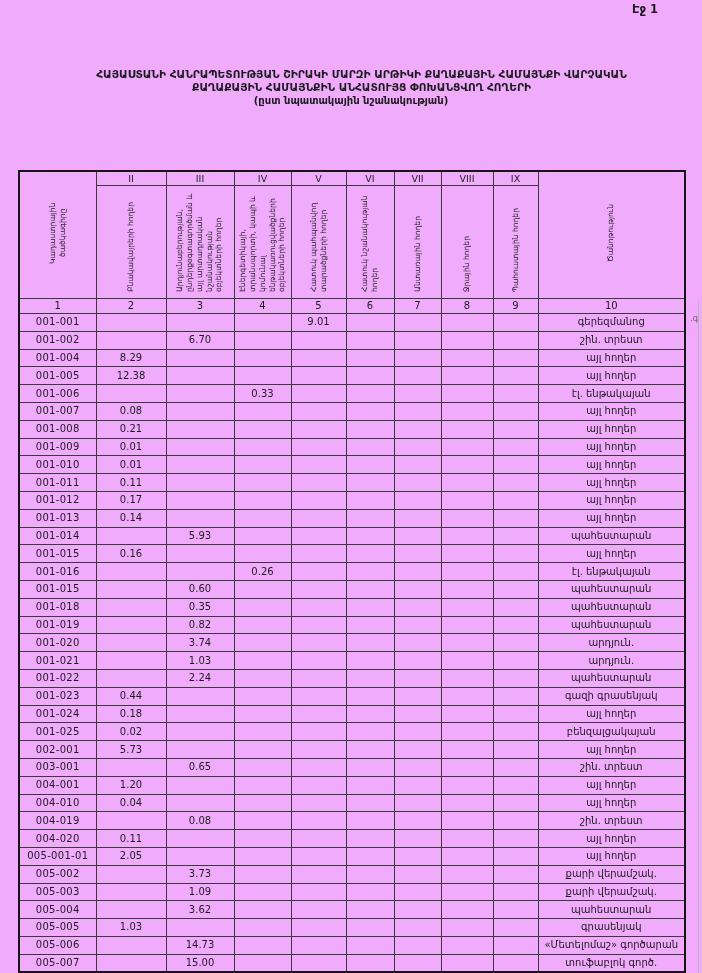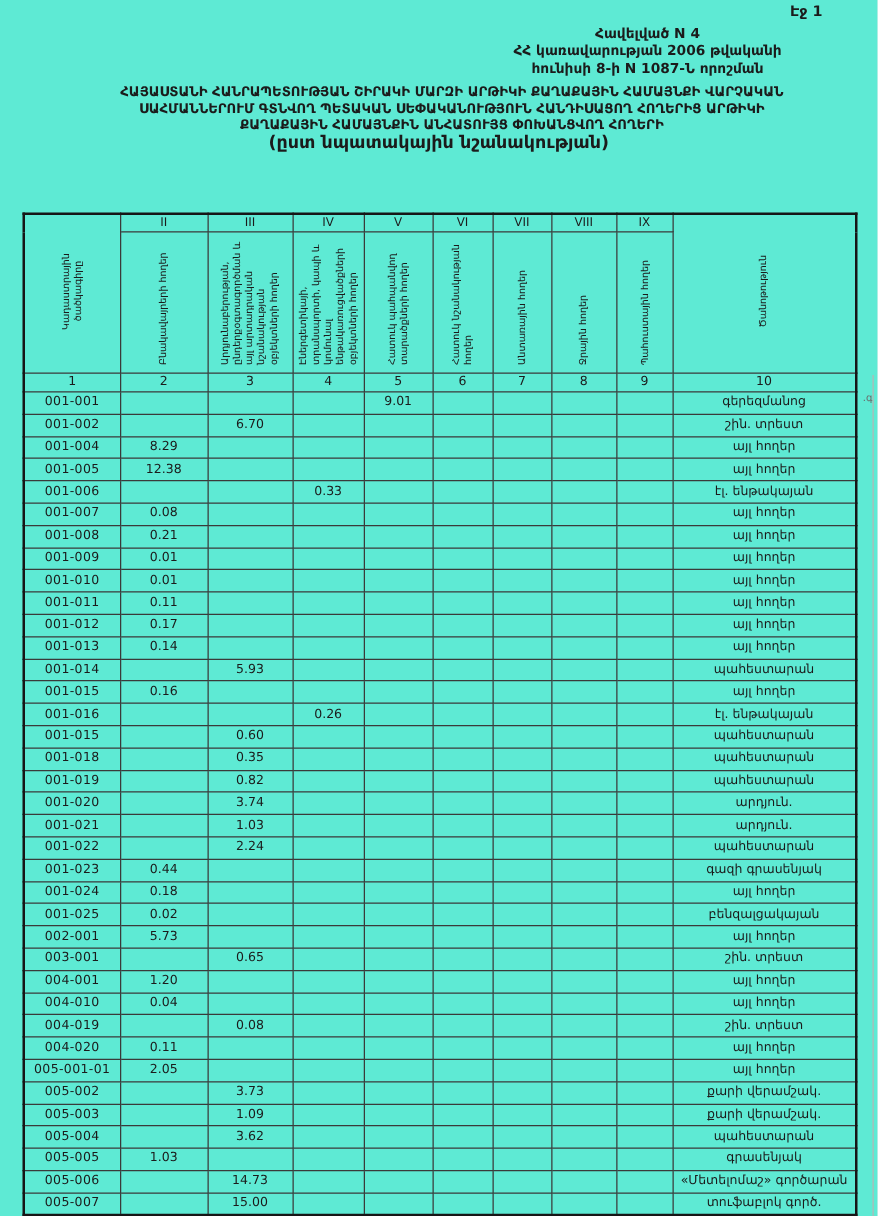--- a/index.html
+++ b/index.html
@@ -1,40 +1,40 @@
 <!DOCTYPE html>
 <html><head>
 <meta charset="utf-8">
 <style>
   html,body { margin:0; padding:0; background:#f0f0f0; }
   .page {
     position:relative;
     width:702px; height:973px;
-    background:#5eead4;
+    background:#f0abfc;
     color:#1b1b1b;
     font-family:"DejaVu Sans", sans-serif;
     overflow:hidden;
     margin:0 auto;
   }
   .page-num {
     position:absolute; top:2px; right:44px;
     font-size:11.5px; font-weight:bold;
   }
   .appendix {
     position:absolute; top:20px; right:16px; width:336px;
     text-align:center; font-weight:bold;
     font-size:11px; line-height:14px;
   }
   .title-block {
     position:absolute; top:68px; left:0; width:100%;
     text-align:center; font-weight:bold;
   }
   .title-heading { font-size:12px; letter-spacing:5px; line-height:14px; }
   .title-line { font-size:10.6px; line-height:13px;margin-left:21px; }
-  .subtitle { font-size:14px; line-height:14px; }
+  .subtitle { font-size:10px; line-height:14px; }
 
   table.land {
     position:absolute; top:170px; left:18px;
     border-collapse:collapse; table-layout:fixed;
     border:2px solid #161616;
     padding-left:44px;
   }
   table.land th, table.land td {
     border:1px solid #3a3a3a;
     padding:0; font-weight:normal; overflow:hidden;
@@ -69,29 +69,23 @@
     width:1px; background:#b5b5b5;
   }
 </style>
 </head>
 <body>
 
 <div class="page">
 
   <div class="page-num">Էջ 1</div>
 
-  <div class="appendix">
-    <div>Հավելված N 4</div>
-    <div>ՀՀ կառավարության 2006 թվականի</div>
-    <div>հունիսի 8-ի N 1087-Ն որոշման</div>
-  </div>
 
   <div class="title-block">
     <div class="title-line">ՀԱՅԱՍՏԱՆԻ ՀԱՆՐԱՊԵՏՈՒԹՅԱՆ ՇԻՐԱԿԻ ՄԱՐԶԻ ԱՐԹԻԿԻ ՔԱՂԱՔԱՅԻՆ ՀԱՄԱՅՆՔԻ ՎԱՐՉԱԿԱՆ</div>
-    <div class="title-line">ՍԱՀՄԱՆՆԵՐՈՒՄ ԳՏՆՎՈՂ ՊԵՏԱԿԱՆ ՍԵՓԱԿԱՆՈՒԹՅՈՒՆ ՀԱՆԴԻՍԱՑՈՂ ՀՈՂԵՐԻՑ ԱՐԹԻԿԻ</div>
     <div class="title-line">ՔԱՂԱՔԱՅԻՆ ՀԱՄԱՅՆՔԻՆ ԱՆՀԱՏՈՒՅՑ ՓՈԽԱՆՑՎՈՂ ՀՈՂԵՐԻ</div>
     <div class="subtitle">(ըստ նպատակային նշանակության)</div>
   </div>
 
   <table class="land">
     <colgroup>
         <col style="width: 77px;">
         <col style="width: 70px;">
         <col style="width: 68px;">
         <col style="width: 57px;">

